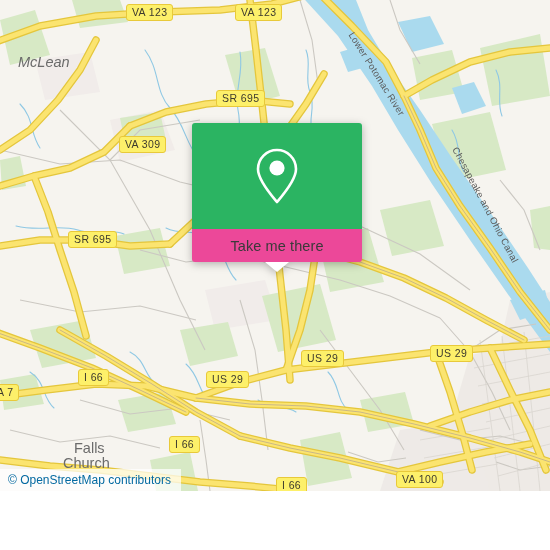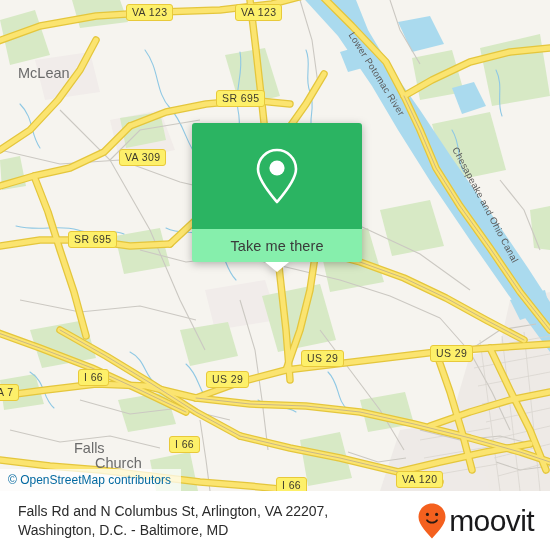--- a/index.html
+++ b/index.html
@@ -96,21 +96,21 @@
   .callout-top {
     height: 106px;
     background: #2bb462;
     border-radius: 3px 3px 0 0;
     display: flex;
     align-items: center;
     justify-content: center;
   }
   .callout-bottom {
     height: 33px;
-    background: #86efac;
+    background: #ec4899;
     border-radius: 0 0 3px 3px;
     display: flex;
     align-items: center;
     justify-content: center;
     position: relative;
   }
   .callout-label {
     color: #3a3a3a;
     font-size: 14.5px;
     font-family: "Liberation Sans", sans-serif;
@@ -350,67 +350,52 @@
             <path d="M196 398 L250 404 L306 406 L360 412 L414 424 L470 438 L520 452 L550 462"></path>
             <path d="M60 330 L106 356 L152 384 L196 412 L240 436"></path>
             <path d="M240 436 L290 448 L340 458 L390 470 L440 482"></path>
             <path d="M404 96 L420 130 L436 168 L460 206 L490 248 L520 292 L550 330"></path>
             <path d="M316 250 L360 262 L404 278 L446 298 L486 320 L524 340"></path>
           </g>
         </g>
       </g>
     </svg>
 
-    <div class="city" style="left:18px; top:66px;">McLean</div>
+    <div class="city" style="left:18px; top:55px;font-style:italic;">McLean</div>
     <div class="city two" style="left:74px; top:441px;text-align:center;">Falls</div>
-    <div class="city two" style="left:63px; top:456px;margin-left:32px;">Church</div>
+    <div class="city two" style="left:63px; top:456px;">Church</div>
 
     <div class="waterlabel" style="left:356px; top:30px; transform:rotate(58deg); transform-origin:left top;">Lower Potomac River</div>
     <div class="waterlabel" style="left:460px; top:145px; transform:rotate(62deg); transform-origin:left top;">Chesapeake and Ohio Canal</div>
 
     <div class="shield" style="left:126px; top:4px;">VA 123</div>
     <div class="shield" style="left:235px; top:4px;">VA 123</div>
     <div class="shield" style="left:216px; top:90px;">SR 695</div>
-    <div class="shield" style="left:119px; top:149px;">VA 309</div>
+    <div class="shield" style="left:119px; top:136px;">VA 309</div>
     <div class="shield" style="left:68px; top:231px;">SR 695</div>
     <div class="shield" style="left:301px; top:350px;">US 29</div>
     <div class="shield" style="left:430px; top:345px;">US 29</div>
     <div class="shield" style="left:78px; top:369px;">I 66</div>
     <div class="shield" style="left:206px; top:371px;">US 29</div>
     <div class="shield" style="left:-9px; top:384px;">A 7</div>
     <div class="shield" style="left:169px; top:436px;">I 66</div>
     <div class="shield" style="left:276px; top:477px;">I 66</div>
-    <div class="shield" style="left:396px; top:471px;">VA 120</div>
+    <div class="shield" style="left:396px; top:471px;">VA 100</div>
 
     <div class="attrib">© OpenStreetMap contributors</div>
 
     <div class="callout">
       <div class="callout-top">
         <svg width="46" height="58" viewBox="0 0 46 58">
           <path d="M23 3 C12.5 3, 4 11.5, 4 22 C4 33.5, 18 49, 23 55 C28 49, 42 33.5, 42 22 C42 11.5, 33.5 3, 23 3 Z" fill="none" stroke="#ffffff" stroke-width="2.6" stroke-linejoin="round"></path>
           <circle cx="23" cy="21" r="7.6" fill="#ffffff"></circle>
         </svg>
       </div>
       <div class="callout-bottom">
         <span class="callout-label">Take me there</span>
         <span class="callout-tail"></span>
       </div>
     </div>
 
   </div>
 
-  <div class="footer">
-    <div class="footer-text">
-      <div>Falls Rd and N Columbus St, Arlington, VA 22207,</div>
-      <div>Washington, D.C. - Baltimore, MD</div>
-    </div>
-    <div class="brand">
-      <svg width="30" height="38" viewBox="0 0 30 38">
-        <path d="M15 1.5 C7.5 1.5, 1.5 7.5, 1.5 15 C1.5 23.5, 11.5 32, 15 36.5 C18.5 32, 28.5 23.5, 28.5 15 C28.5 7.5, 22.5 1.5, 15 1.5 Z" fill="#F4601E"></path>
-        <circle cx="10.4" cy="12.4" r="1.55" fill="#2a1a12"></circle>
-        <circle cx="19.6" cy="12.4" r="1.55" fill="#2a1a12"></circle>
-        <path d="M10 18.2 C12 21.4, 18 21.4, 20 18.2" fill="none" stroke="#2a1a12" stroke-width="1.7" stroke-linecap="round"></path>
-      </svg>
-      <span class="brand-word">moovit</span>
-    </div>
-  </div>
 
 </div>
 
 </body></html>

